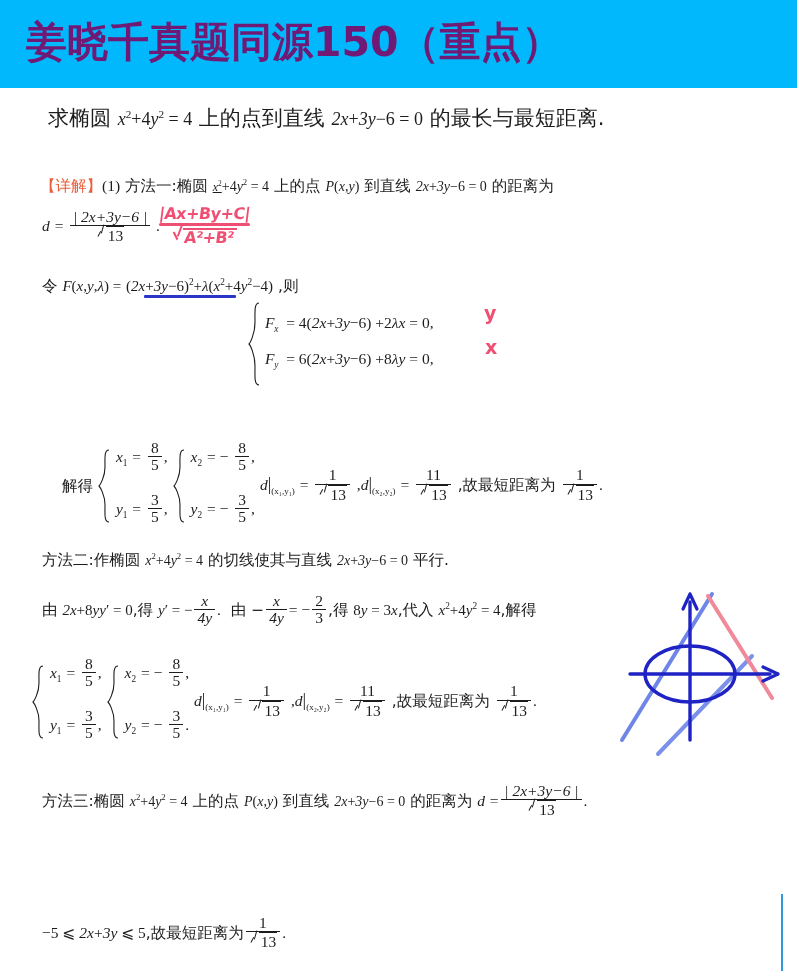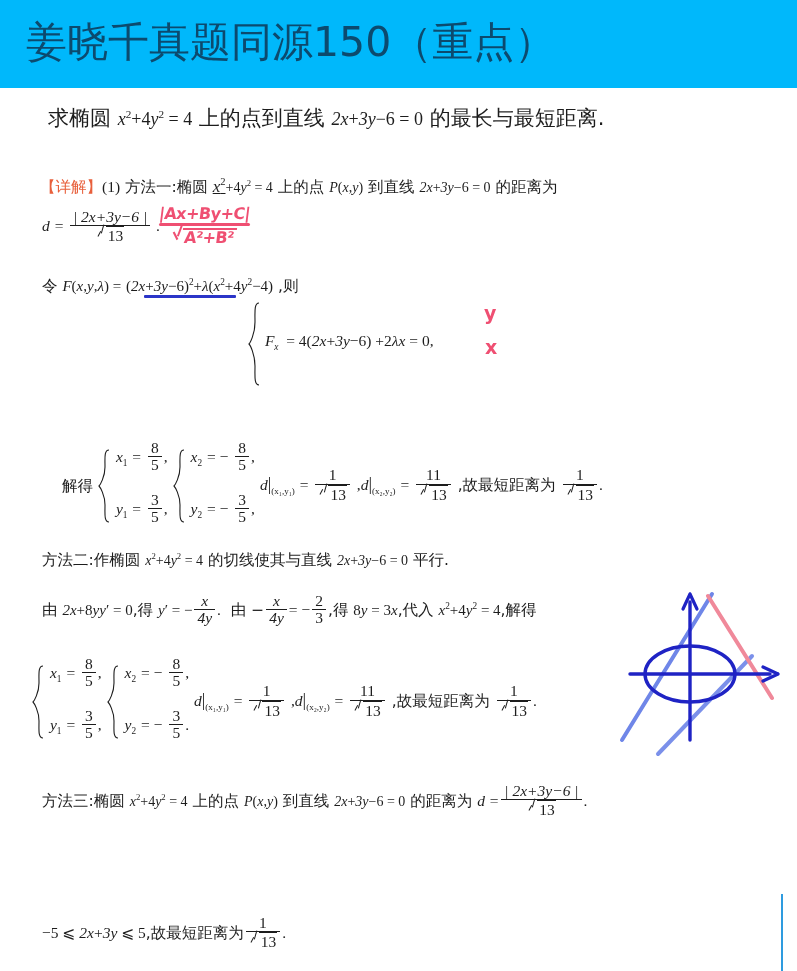--- a/index.html
+++ b/index.html
@@ -11,24 +11,24 @@
     position:relative;
   }
   
   #banner{
     position:absolute;left:0;top:0;width:797px;height:88px;
     background:#00b8fb;
   }
   #banner-title{
     position:absolute;left:26px;top:14px;
     font-family:"DejaVu Sans","Liberation Sans",sans-serif;
-    font-weight:normal;
+    font-weight:bold;
     font-size:41px;
     line-height:56px;
-    color:#0c4a6e;
+    color:#701a75;
     letter-spacing:0px;
     white-space:nowrap;
   }
   
   #page{
     position:absolute;left:0;top:88px;width:797px;height:806px;
     background:#ffffff;
     margin-left:16px;
   }
   #right-rule{
@@ -100,21 +100,21 @@
     <span>求椭圆</span>
     <span class="mi" style="font-size:18px;">x<sup class="mn">2</sup></span><span class="mn" style="font-size:18px;">+4</span><span class="mi" style="font-size:18px;">y<sup class="mn">2</sup></span><span class="mn" style="font-size:18px;"> = 4</span>
     <span>上的点到直线</span>
     <span class="mn" style="font-size:18px;"><span class="mi">2x</span>+<span class="mi">3y</span>−6 = 0</span>
     <span>的最长与最短距离.</span>
   </div>
 
   <div class="line zh" style="left:24px;top:88px;font-size:15.5px;">
     <span style="color:#e8603c;">【详解】</span><span class="mn">(1)</span>
     <span>方法一</span><span>:</span><span>椭圆</span>
-    <span class="mi" style="font-size:17px;text-decoration:underline;">x<sup class="mn">2</sup></span><span class="mn" style="font-size:14px;">+4</span><span class="mi" style="font-size:14px;">y<sup class="mn">2</sup></span><span class="mn" style="font-size:14px;"> = 4</span>
+    <span class="mi" style="font-size:12px;text-decoration:underline;">x<sup class="mn">2</sup></span><span class="mn" style="font-size:14px;">+4</span><span class="mi" style="font-size:14px;">y<sup class="mn">2</sup></span><span class="mn" style="font-size:14px;"> = 4</span>
     <span>上的点</span>
     <span class="mi" style="font-size:14px;">P</span><span class="mn" style="font-size:14px;">(</span><span class="mi" style="font-size:14px;">x</span><span class="mn" style="font-size:14px;">,</span><span class="mi" style="font-size:14px;">y</span><span class="mn" style="font-size:14px;">)</span>
     <span>到直线</span>
     <span class="mn" style="font-size:14px;"><span class="mi">2x</span>+<span class="mi">3y</span>−6 = 0</span>
     <span>的距离为</span>
   </div>
 
   <div class="line" style="left:26px;top:122px;font-size:15.5px;">
     <span class="mi">d =</span>
     <span class="frac">
@@ -149,20 +149,24 @@
   <div class="line" style="left:232px;top:214px;font-size:15.5px;">
     <span class="brace" style="height:84px;">
       <svg width="13" height="84" viewBox="0 0 13 84">
           <path d="M11 1 C6 1 7 10 7 20 C7 32 2 41 1 42 C2 43 7 52 7 64 C7 74 6 83 11 83" fill="none" stroke="#1d1d1d" stroke-width="1.1"></path>
         </svg>
     </span>
     <span class="sys" style="line-height:30px;">
       <span style="display:block;">
         <span class="mi">F</span><sub class="mi">x</sub>
         <span class="mn" style="font-style:normal;"><span class="mi">&nbsp;</span>= 4(<span class="mi">2x</span>+<span class="mi">3y</span>−6) +2<span class="mi">λx</span> = 0,</span>
+      </span>
+      <span style="display:block;">
+        <span class="mi">F</span><sub class="mi">y</sub>
+        <span class="mn" style="font-style:normal;"><span class="mi">&nbsp;</span>= 6(<span class="mi">2x</span>+<span class="mi">3y</span>−6) +8<span class="mi">λy</span> = 0,</span>
       </span>
     </span>
   </div>
 
   <div class="hand" style="left:468px;top:214px;font-size:19px;">y</div>
   <div class="hand" style="left:469px;top:248px;font-size:19px;">x</div>
 
   <div class="line zh" style="left:46px;top:346px;font-size:15.5px;">
     <span style="vertical-align:middle;">解得</span>
 

